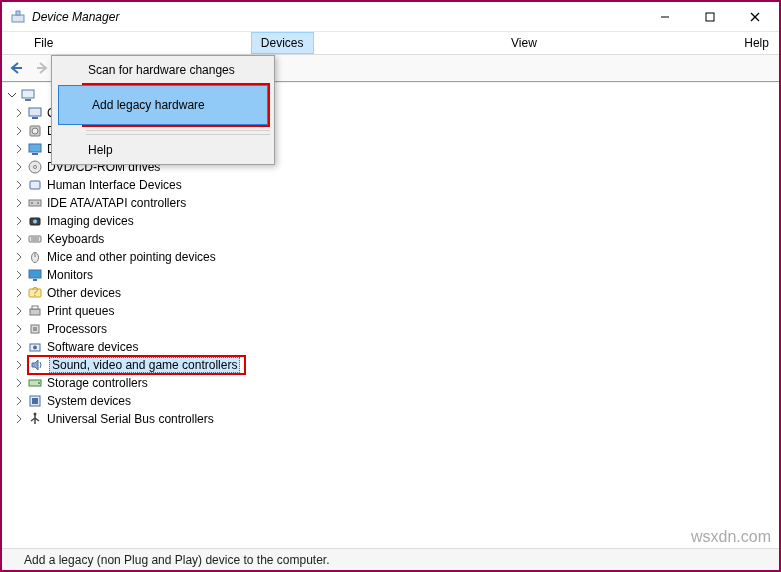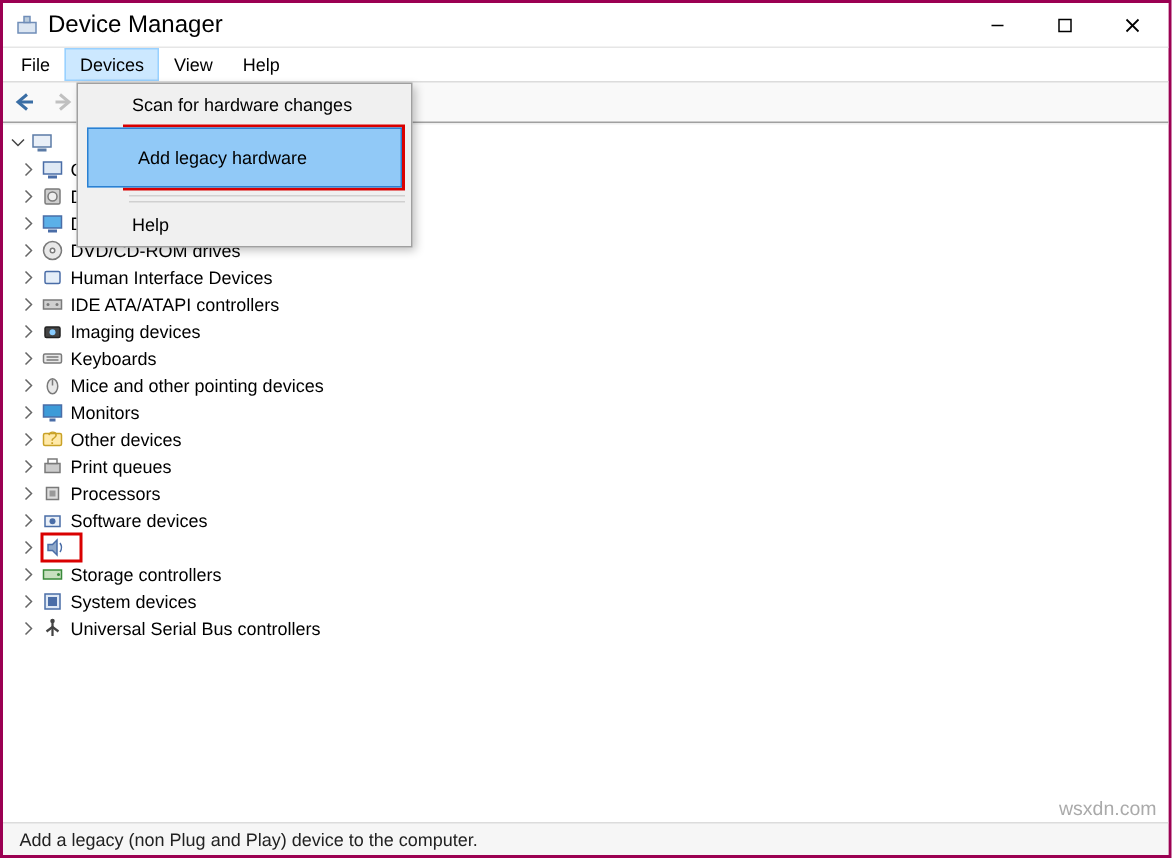--- a/index.html
+++ b/index.html
@@ -1,22 +1,22 @@
 <!DOCTYPE html>
 <html><head>
 <meta charset="utf-8">
 <style>
 * { margin: 0; padding: 0; box-sizing: border-box; font-family: "Segoe UI", Tahoma, sans-serif; font-size: 12px; }
 body { background: #fff; width: 781px; height: 572px; border: 2px solid #9b0052; overflow: hidden; display: flex; flex-direction: column; }
 .titlebar { display: flex; align-items: center; height: 30px; padding: 0 2px 0 8px; background: #fff; border-bottom: 1px solid #e6e6e6; }
 .title-icon { width: 16px; height: 16px; display: inline-flex; margin-right: 6px; }
-.title-text { flex: 1; font-size: 16px; }
+.title-text { flex: 1; font-size: 12px; font-style: italic; }
 .win-btn { width: 45px; height: 28px; display: flex; align-items: center; justify-content: center; color: #000; }
 
-.menubar { display: flex; height: 22px; align-items: stretch; padding-left: 2px; position: relative; }
+.menubar { display: flex; height: 22px; align-items: stretch; padding-left: 22px; position: relative; justify-content: space-between; }
 .menu-item { padding: 2px 10px; display: flex; align-items: center; }
 .menu-item.active { background: #cce8ff; border: 1px solid #99d1ff; padding: 1px 9px; }
 
 .toolbar { height: 28px; border-top: 1px solid #dcdcdc; border-bottom: 1px solid #a0a0a0; display: flex; align-items: center; padding: 11px 2px; background: #f9f9f9; position: relative; }
 .tool-btn { width: 24px; height: 22px; display: flex; align-items: center; justify-content: center; margin: 0 1px; color: #555; }
 .tool-sep { width:1px; height: 20px; background: #ccc; margin: 0 4px; }
 .tool-arrow { color: #3a6ea5; }
 
 .content { flex: 1; background: #fff; padding-top: 3px; overflow: auto; position: relative; border-top: 1px solid #f0f0f0;}
 .tree { list-style: none; }
@@ -29,22 +29,22 @@
 
 .highlight-box { border: 2px solid #d90000; }
 .selection { background: #cce8ff; border: 1px dotted #666; padding: 0px 2px; display: inline-flex; align-items: center; }
 
 .dropdown { position: absolute; top: 0px; left: 49px; width: 224px; background: #f0f0f0; border: 1px solid #a0a0a0; box-shadow: 2px 2px 6px rgba(0,0,0,.25); z-index: 20; padding: 2px; }
 .dd-gutter { position: absolute; left:2px; top:2px; bottom:2px; width: 28px; background: #f0f0f0; }
 .dd-item { display: flex; align-items: center; height: 24px; padding-left: 34px; position: relative; }
 .dd-item.highlighted { background: #91c9f7; border: 1px solid #2a80d2; padding-left: 33px; height: 40px; }
 .dd-sep { height: 1px; background: #d0d0d0; margin: 3px 2px 3px 32px; }
 
-.statusbar { height: 22px; border-top: 1px solid #dcdcdc; display: flex; align-items: center; padding: 0 11px; font-size: 12px; color: #222; background:#f6f6f6;}
-.watermark { position: absolute; right: 10px; bottom: 26px; font-size: 13px; color: #aaa; }
+.statusbar { height: 22px; border-top: 1px solid #dcdcdc; display: flex; align-items: center; padding: 0 22px; font-size: 12px; color: #222; background:#f6f6f6;}
+.watermark { position: absolute; right: 10px; bottom: 26px; font-size: 16px; color: #aaa; }
 
 .dd-wrap-box { border: 2px solid #d90000; margin: 1px 2px; }
 </style>
 </head>
 <body>
 
 <div class="titlebar">
   <span class="title-icon">
     <svg width="16" height="16" viewBox="0 0 16 16">
         <rect x="2" y="6" width="12" height="7" fill="#dce6f2" stroke="#6f8db8"></rect>
@@ -353,20 +353,23 @@
                   <path d="M3 1 L7 5 L3 9" fill="none" stroke="#666"></path>
                 </svg>
               </span>
               <span class="highlight-box" style="display:inline-flex;align-items:center;padding:0 4px 0 0;">
                 <span class="dev-icon">
                   <svg width="16" height="16" viewBox="0 0 16 16">
                     <path d="M3 6 L6 6 L9 3 L9 13 L6 10 L3 10 Z" fill="#8fa8c9" stroke="#4a6da7"></path>
                     <path d="M11 5 Q13 8 11 11" fill="none" stroke="#4a6da7"></path>
                   </svg>
                 </span>
+                <span class="selection">
+                  <span class="node-label">Sound, video and game controllers</span>
+                </span>
               </span>
             </div>
           </li>
           <li>
             <div class="node">
               <span class="expander">
                 <svg width="10" height="10">
                   <path d="M3 1 L7 5 L3 9" fill="none" stroke="#666"></path>
                 </svg>
               </span>

